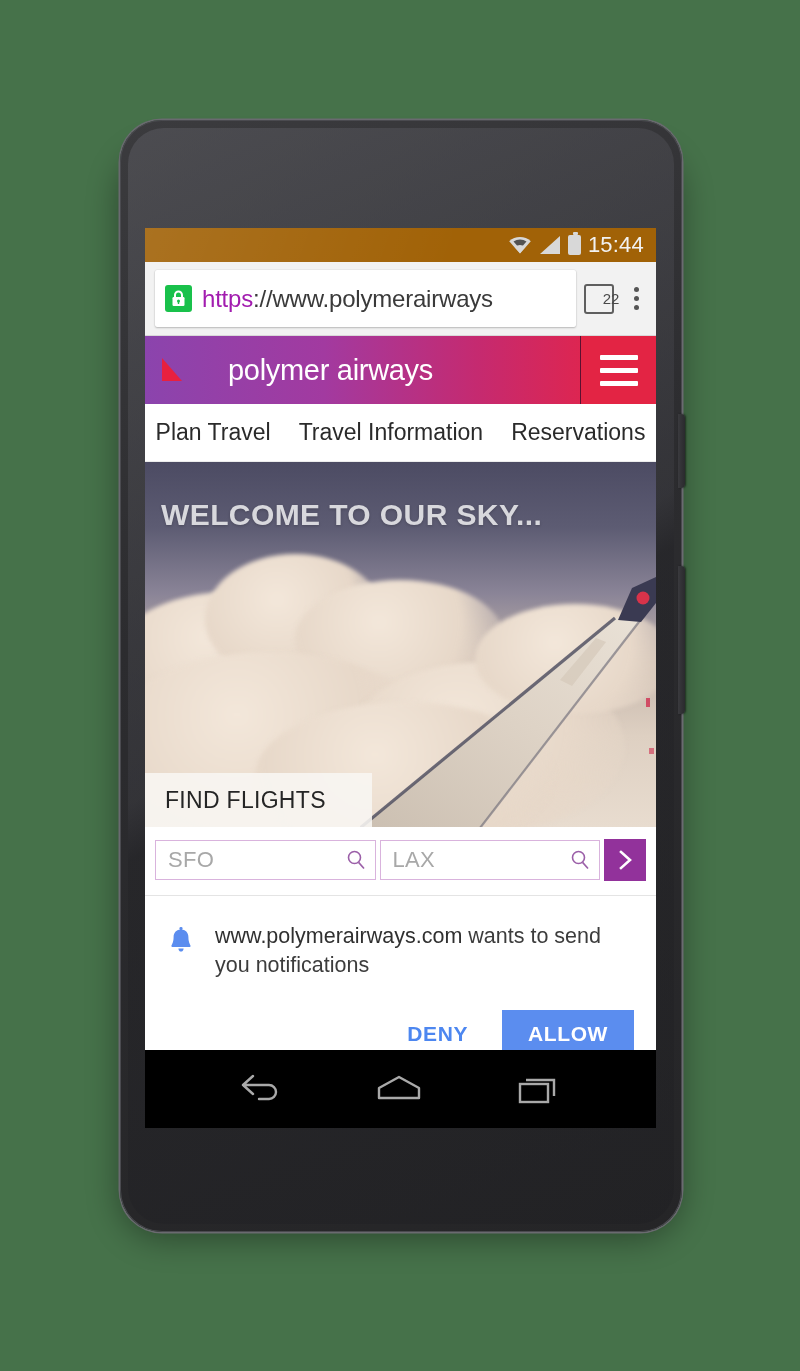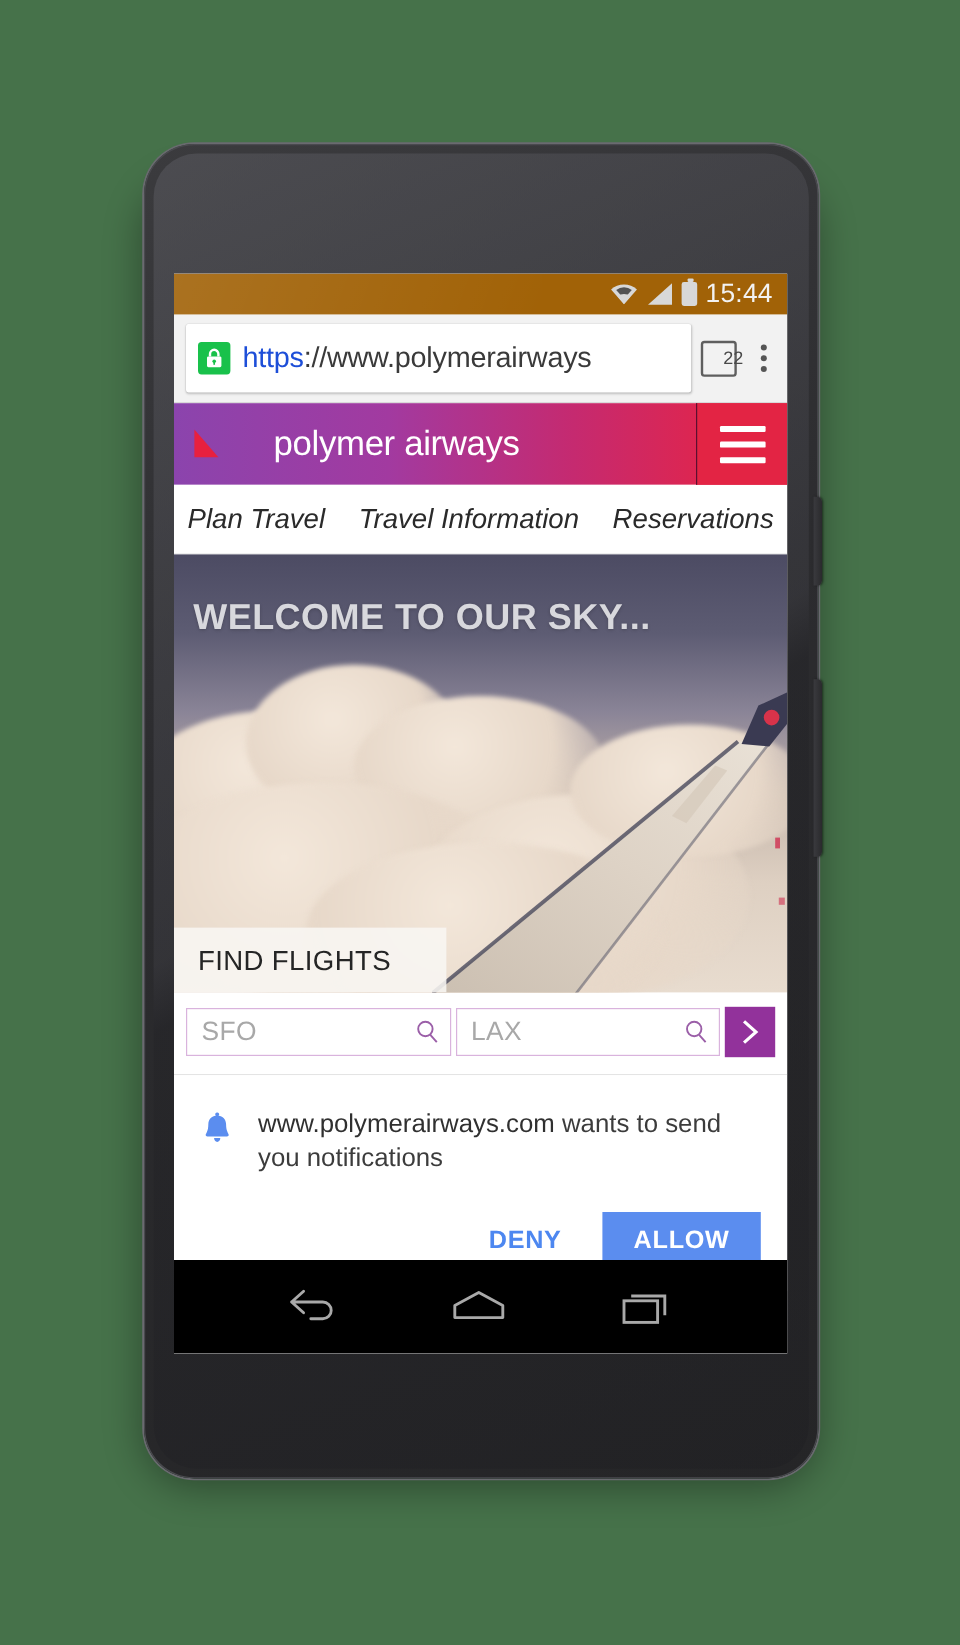--- a/index.html
+++ b/index.html
@@ -153,21 +153,21 @@
   }
   #lock-icon svg { display:block; }
 
   #url-text {
     font-size: 24px;
     white-space: nowrap;
     color: #3b3b3b;
     overflow: hidden;
     letter-spacing: -.2px;
   }
-  #url-text .scheme { color: #1d4ed8; margin-top: 39px; }
+  #url-text .scheme { color: #a21caf; margin-top: 39px; }
   #url-text .rest   { color: #3a3a3a; }
 
   #tab-count {
     width: 30px; height: 30px;
     border: 2.5px solid #5f5f5f;
     border-radius: 3px;
     display: flex; align-items: center; justify-content: center;
     font-size: 15px; color: #4a4a4a;
     flex: 0 0 auto;
     font-family: "Liberation Sans", sans-serif;
@@ -217,21 +217,21 @@
     height: 58px;
     background: #fff;
     display: flex;
     align-items: center;
     justify-content: center;
     gap: 28px;
     font-size: 23px;
     color: #2a2a2a;
     border-bottom: 1px solid #ececec;
   }
-  #site-nav span { white-space: nowrap; font-style: italic; }
+  #site-nav span { white-space: nowrap; }
 
   
   #hero {
     position: relative;
     height: 365px;
     overflow: hidden;
     background: linear-gradient(180deg, #4c4b63 0%, #5d5c73 18%, #8a8497 36%, #c5b6ab 55%, #ded0c2 75%, #e8dccf 100%);
   }
   
   .cloud {

